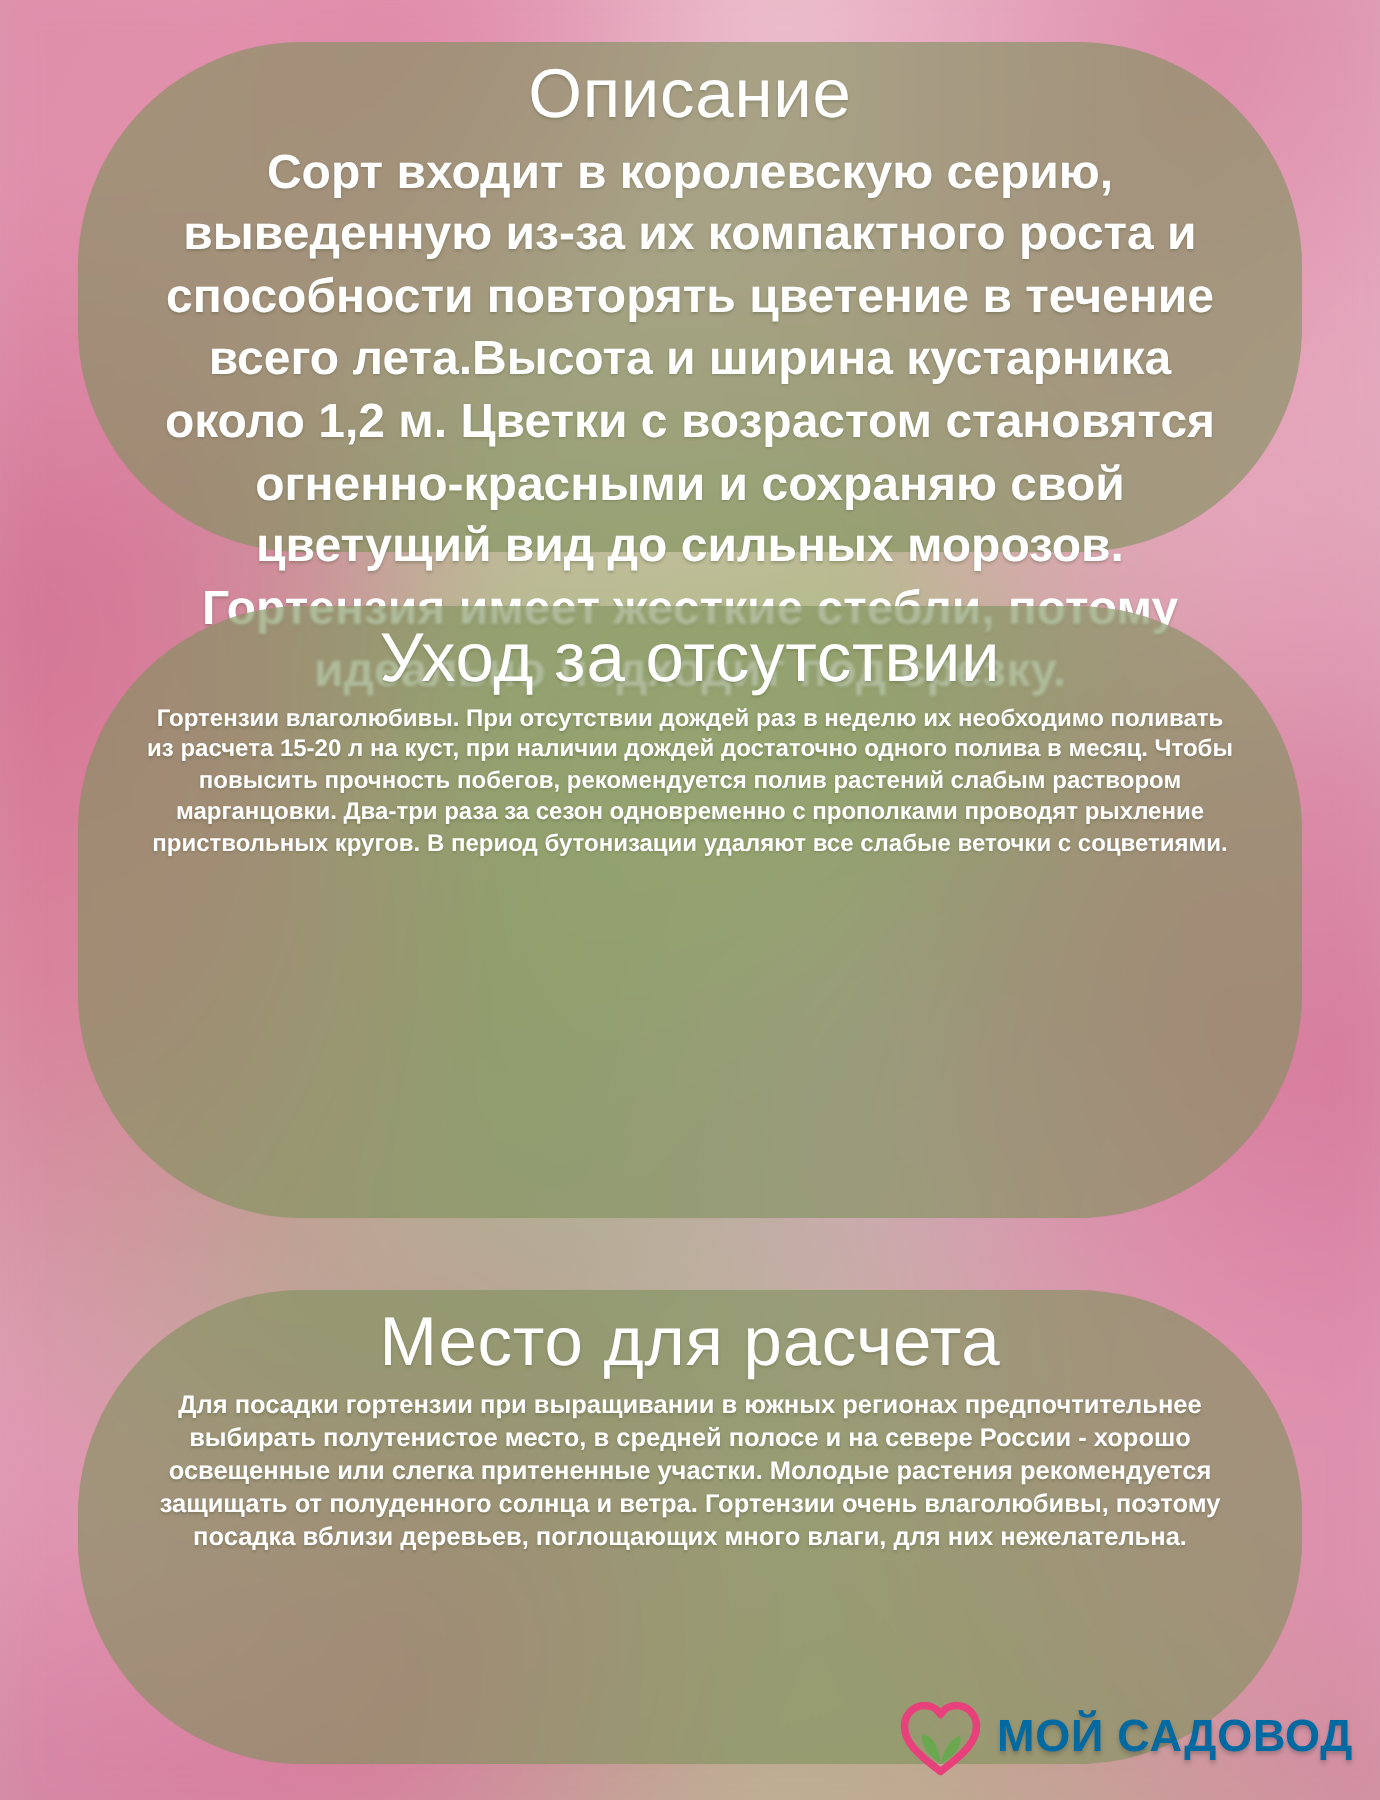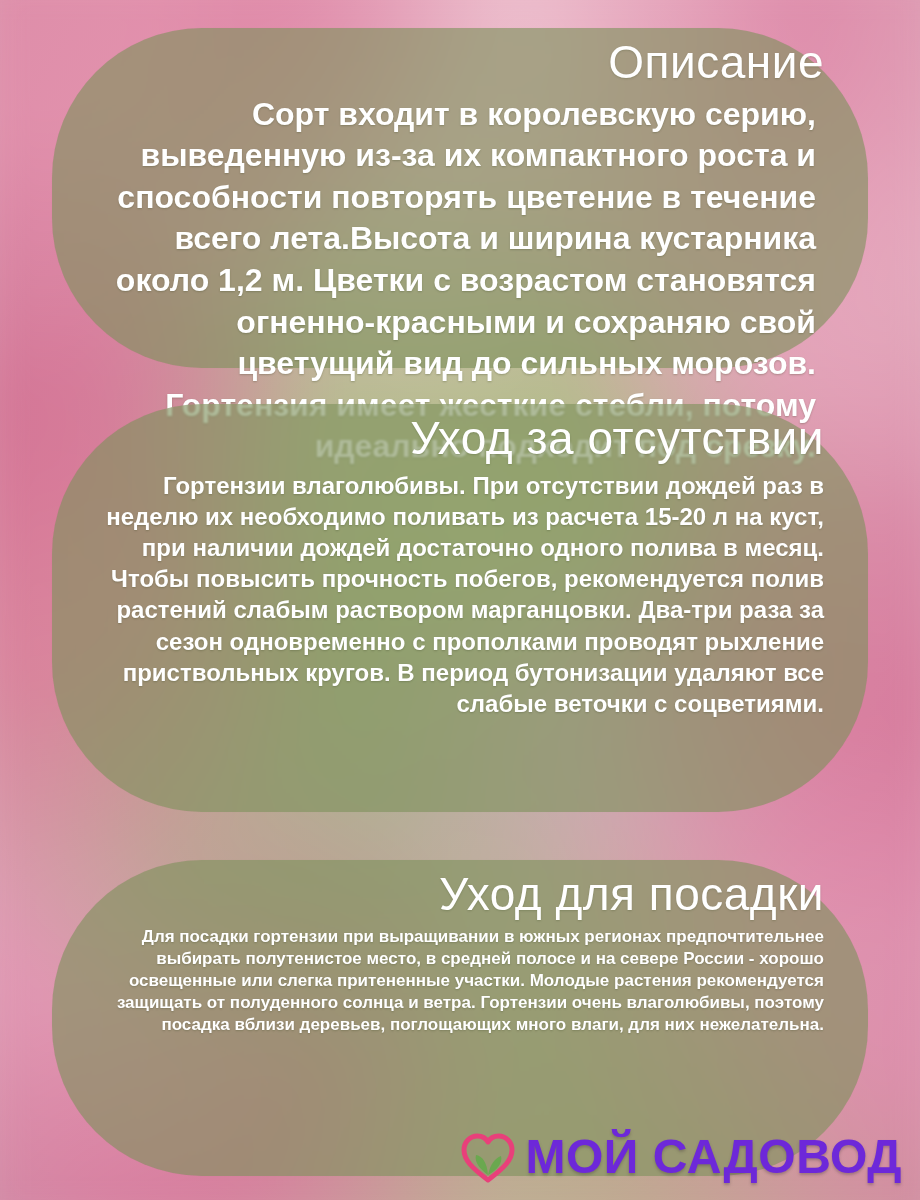--- a/index.html
+++ b/index.html
@@ -44,21 +44,21 @@
 
   .page { position:absolute; inset:0; }
 
   
   .card {
     position:absolute;
     border-radius:150px;
     background:rgba(126,146,92,0.62);
     box-shadow:0 0 1px rgba(0,0,0,0.05);
     padding:10px 44px 22px 44px;
-    text-align:right;
+    text-align:center;
     color:#ffffff;
     backdrop-filter:blur(1px);
   }
   .card-title {
     font-size:44px;
     font-weight:400;
     line-height:1.08;
     letter-spacing:0.5px;
     margin-bottom:6px;
     text-shadow:0 1px 2px rgba(60,70,40,0.25);
@@ -69,40 +69,40 @@
     line-height:1.30;
     text-shadow:0 1px 2px rgba(60,70,40,0.3);
   }
 
   #card-description { left:52px;  top:28px;  width:816px; height:340px; }
   #card-description .card-title { font-size:46px; }
   #card-description .card-body  { font-size:32px; padding:0 8px; }
 
   #card-care { left:52px;  top:404px; width:816px; height:408px; }
   #card-care .card-title { font-size:46px; }
-  #card-care .card-body  { font-size:24px; }
+  #card-care .card-body  { font-size:16px; }
 
   #card-planting { left:52px; top:860px; width:816px; height:316px; }
   #card-planting .card-title { font-size:46px; }
   #card-planting .card-body  { font-size:17px; }
 
   
   .logo {
     position:absolute;
     right:18px;
     bottom:16px;
     display:flex;
     align-items:center;
     gap:10px;
   }
   .logo-mark { width:56px; height:52px; flex:0 0 auto; }
   .logo-text {
-    font-size:48px;
+    font-size:30px;
     font-weight:700;
-    color:#6d28d9;
+    color:#0369a1;
     letter-spacing:0.5px;
     text-shadow:0 2px 3px rgba(70,60,60,0.35);
     white-space:nowrap;
   }
 </style>
 </head>
 <body>
 
 <div class="bg-layer"></div>
 <div class="bg-vignette"></div>
@@ -113,21 +113,21 @@
     <h2 class="card-title">Описание</h2>
     <p class="card-body">Сорт входит в королевскую серию, выведенную из-за их компактного роста и способности повторять цветение в течение всего лета.Высота и ширина кустарника около 1,2 м. Цветки с возрастом становятся огненно-красными и сохраняю свой цветущий вид до сильных морозов. Гортензия имеет жесткие стебли, потому идеально подходит под срезку.</p>
   </section>
 
   <section class="card" id="card-care">
     <h2 class="card-title">Уход за отсутствии</h2>
     <p class="card-body">Гортензии влаголюбивы. При отсутствии дождей раз в неделю их необходимо поливать из расчета 15-20 л на куст, при наличии дождей достаточно одного полива в месяц. Чтобы повысить прочность побегов, рекомендуется полив растений слабым раствором марганцовки. Два-три раза за сезон одновременно с прополками проводят рыхление приствольных кругов. В период бутонизации удаляют все слабые веточки с соцветиями.</p>
   </section>
 
   <section class="card" id="card-planting">
-    <h2 class="card-title">Уход для посадки</h2>
+    <h2 class="card-title">Место для расчета</h2>
     <p class="card-body">Для посадки гортензии при выращивании в южных регионах предпочтительнее выбирать полутенистое место, в средней полосе и на севере России - хорошо освещенные или слегка притененные участки. Молодые растения рекомендуется защищать от полуденного солнца и ветра. Гортензии очень влаголюбивы, поэтому посадка вблизи деревьев, поглощающих много влаги, для них нежелательна.</p>
   </section>
 
   <div class="logo">
     <span class="logo-mark">
       <svg viewBox="0 0 56 52" width="56" height="52" aria-hidden="true">
         <path d="M28 49 C12 37 4 29 4 19 C4 11 10 5 17.5 5 C22 5 26 7.5 28 11 C30 7.5 34 5 38.5 5 C46 5 52 11 52 19 C52 29 44 37 28 49 Z" fill="none" stroke="#e8407a" stroke-width="5" stroke-linejoin="round"></path>
         <path d="M28 44 C20 38 14 31 16 24 C22 25 27 31 28 44 Z" fill="#6aa84f"></path>
         <path d="M28 44 C30 34 35 27 41 25 C43 32 37 39 28 44 Z" fill="#6aa84f"></path>
       </svg>

